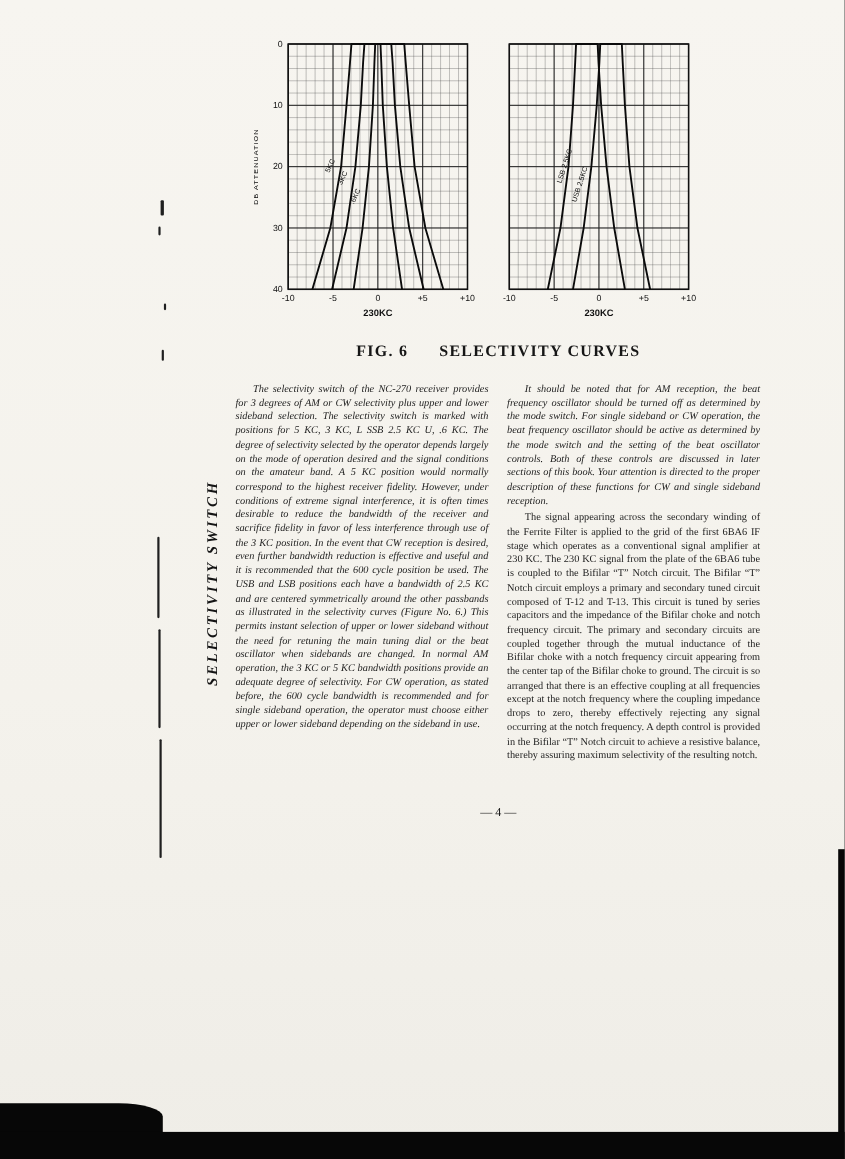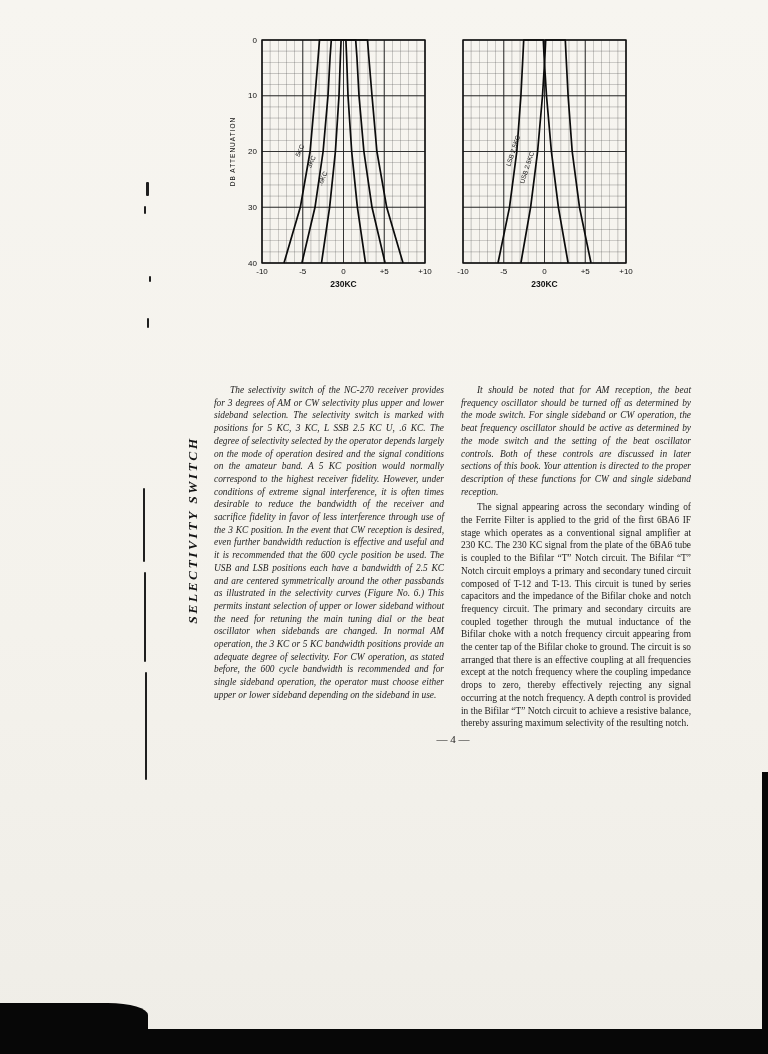--- a/index.html
+++ b/index.html
@@ -24,21 +24,21 @@
     letter-spacing:1.2px; color:#161616; white-space:nowrap;
   }
   .fig-caption .cap-gap { display:inline-block; width:28px; }
 
   .columns {
     position:absolute; top:348px; left:214px; width:478px;
     display:flex; gap:17px;
   }
   .col { width:230px; font-size:9.4px; line-height:12.7px; text-align:justify; color:#1d1d1d; }
   .col p { text-indent:16px; }
-  .col p.italic { font-style:italic;margin-top:36px; }
+  .col p.italic { font-style:italic; }
   .col-right p + p { margin-top:3px; }
 
   .sidebar-text {
     position:absolute; left:193px; top:530px;
     transform:translate(-50%,-50%) rotate(-90deg);
     font-style:italic; font-weight:bold; font-size:13.5px;
     letter-spacing:2.5px; white-space:nowrap; color:#141414;
   }
 
   .page-number {
@@ -201,20 +201,21 @@
         <text transform="translate(77.015 134.225) rotate(-72)" font-size="6.5" font-family="&quot;Liberation Sans&quot;, sans-serif" fill="#111" text-anchor="middle">USB 2.5KC</text>
         <text x="11" y="240" font-size="8" text-anchor="middle" fill="#111" font-family="&quot;Liberation Sans&quot;, sans-serif">-10</text>
         <text x="51.75" y="240" font-size="8" text-anchor="middle" fill="#111" font-family="&quot;Liberation Sans&quot;, sans-serif">-5</text>
         <text x="92.5" y="240" font-size="8" text-anchor="middle" fill="#111" font-family="&quot;Liberation Sans&quot;, sans-serif">0</text>
         <text x="133.25" y="240" font-size="8" text-anchor="middle" fill="#111" font-family="&quot;Liberation Sans&quot;, sans-serif">+5</text>
         <text x="174" y="240" font-size="8" text-anchor="middle" fill="#111" font-family="&quot;Liberation Sans&quot;, sans-serif">+10</text>
         <text x="92.5" y="253" font-size="8.5" font-weight="bold" text-anchor="middle" fill="#111" font-family="&quot;Liberation Sans&quot;, sans-serif">230KC</text>
       </svg>
   </figure>
 
+  <h2 class="fig-caption"><span>FIG. 6</span><span class="cap-gap"></span><span>SELECTIVITY CURVES</span></h2>
 
   <div class="columns">
     <div class="col col-left">
       <p class="italic">The selectivity switch of the NC-270 receiver provides for 3 degrees of AM or CW selectivity plus upper and lower sideband selection. The selectivity switch is marked with positions for 5 KC, 3 KC, L SSB 2.5 KC U, .6 KC. The degree of selectivity selected by the operator depends largely on the mode of operation desired and the signal conditions on the amateur band. A 5 KC position would normally correspond to the highest receiver fidelity. However, under conditions of extreme signal interference, it is often times desirable to reduce the bandwidth of the receiver and sacrifice fidelity in favor of less interference through use of the 3 KC position. In the event that CW reception is desired, even further bandwidth reduction is effective and useful and it is recommended that the 600 cycle position be used. The USB and LSB positions each have a bandwidth of 2.5 KC and are centered symmetrically around the other passbands as illustrated in the selectivity curves (Figure No. 6.) This permits instant selection of upper or lower sideband without the need for retuning the main tuning dial or the beat oscillator when sidebands are changed. In normal AM operation, the 3 KC or 5 KC bandwidth positions provide an adequate degree of selectivity. For CW operation, as stated before, the 600 cycle bandwidth is recommended and for single sideband operation, the operator must choose either upper or lower sideband depending on the sideband in use.</p>
     </div>
     <div class="col col-right">
       <p class="italic">It should be noted that for AM reception, the beat frequency oscillator should be turned off as determined by the mode switch. For single sideband or CW operation, the beat frequency oscillator should be active as determined by the mode switch and the setting of the beat oscillator controls. Both of these controls are discussed in later sections of this book. Your attention is directed to the proper description of these functions for CW and single sideband reception.</p>
       <p>The signal appearing across the secondary winding of the Ferrite Filter is applied to the grid of the first 6BA6 IF stage which operates as a conventional signal amplifier at 230 KC. The 230 KC signal from the plate of the 6BA6 tube is coupled to the Bifilar “T” Notch circuit. The Bifilar “T” Notch circuit employs a primary and secondary tuned circuit composed of T-12 and T-13. This circuit is tuned by series capacitors and the impedance of the Bifilar choke and notch frequency circuit. The primary and secondary circuits are coupled together through the mutual inductance of the Bifilar choke with a notch frequency circuit appearing from the center tap of the Bifilar choke to ground. The circuit is so arranged that there is an effective coupling at all frequencies except at the notch frequency where the coupling impedance drops to zero, thereby effectively rejecting any signal occurring at the notch frequency. A depth control is provided in the Bifilar “T” Notch circuit to achieve a resistive balance, thereby assuring maximum selectivity of the resulting notch.</p>
     </div>
   </div>

